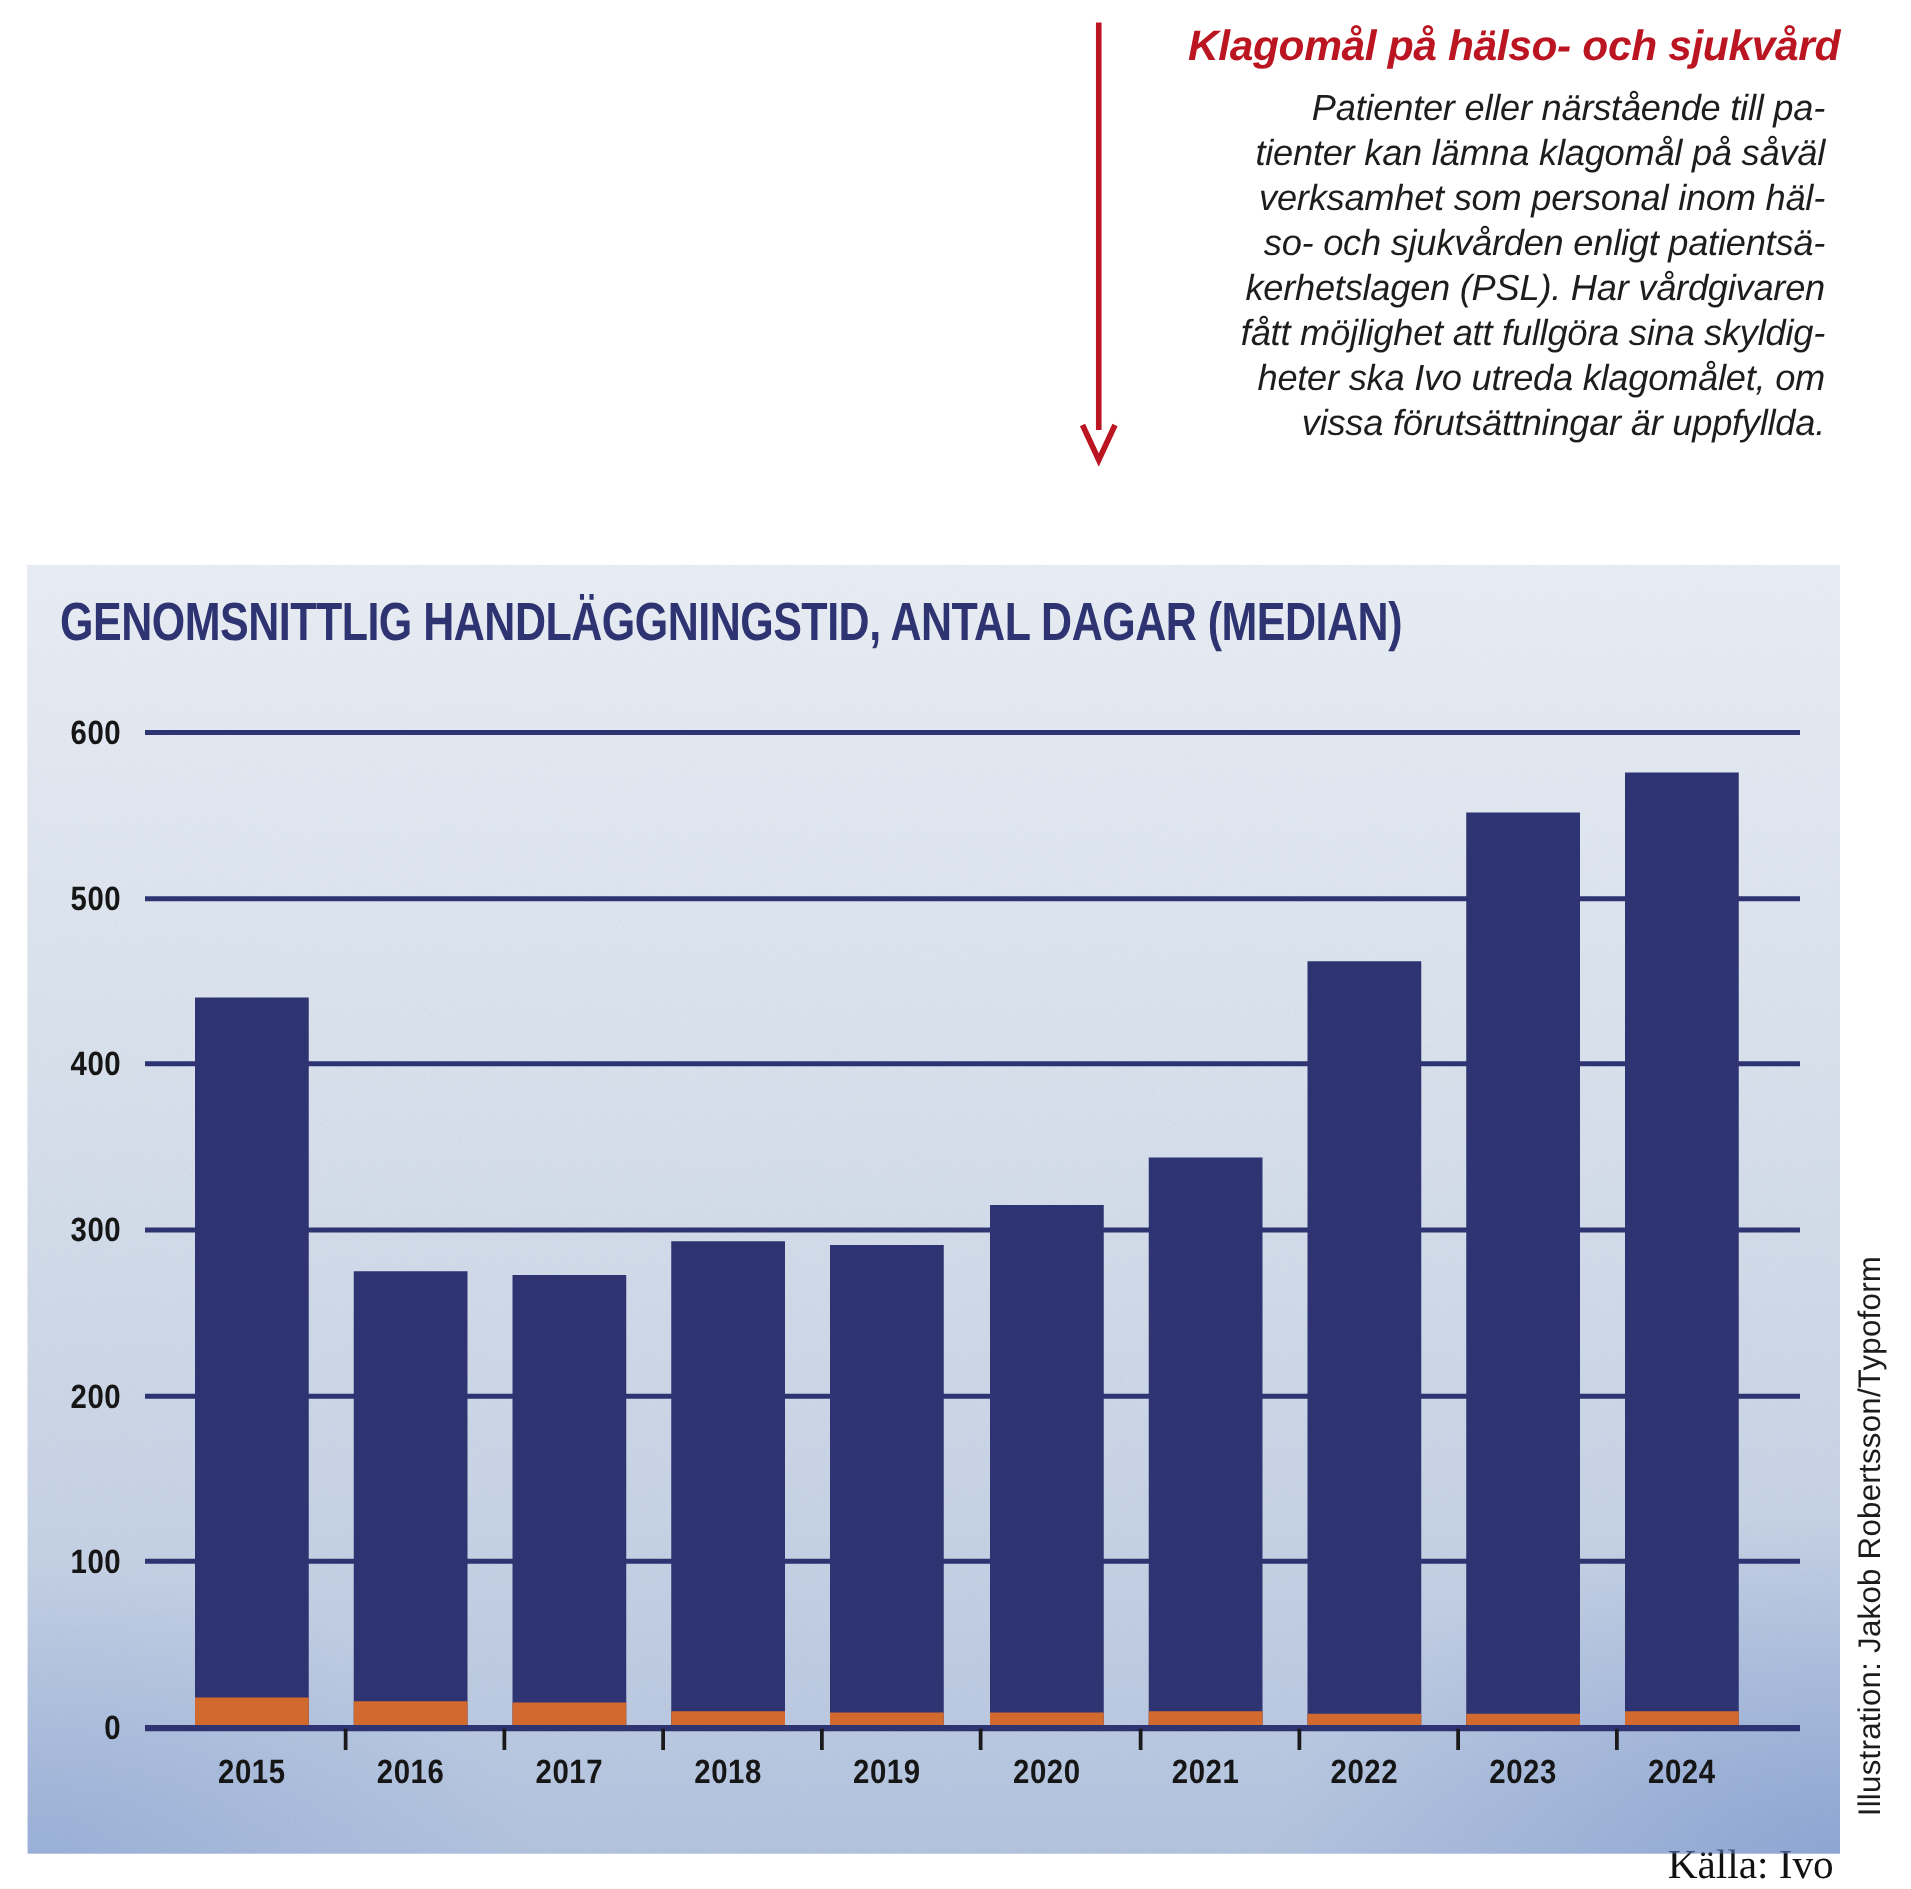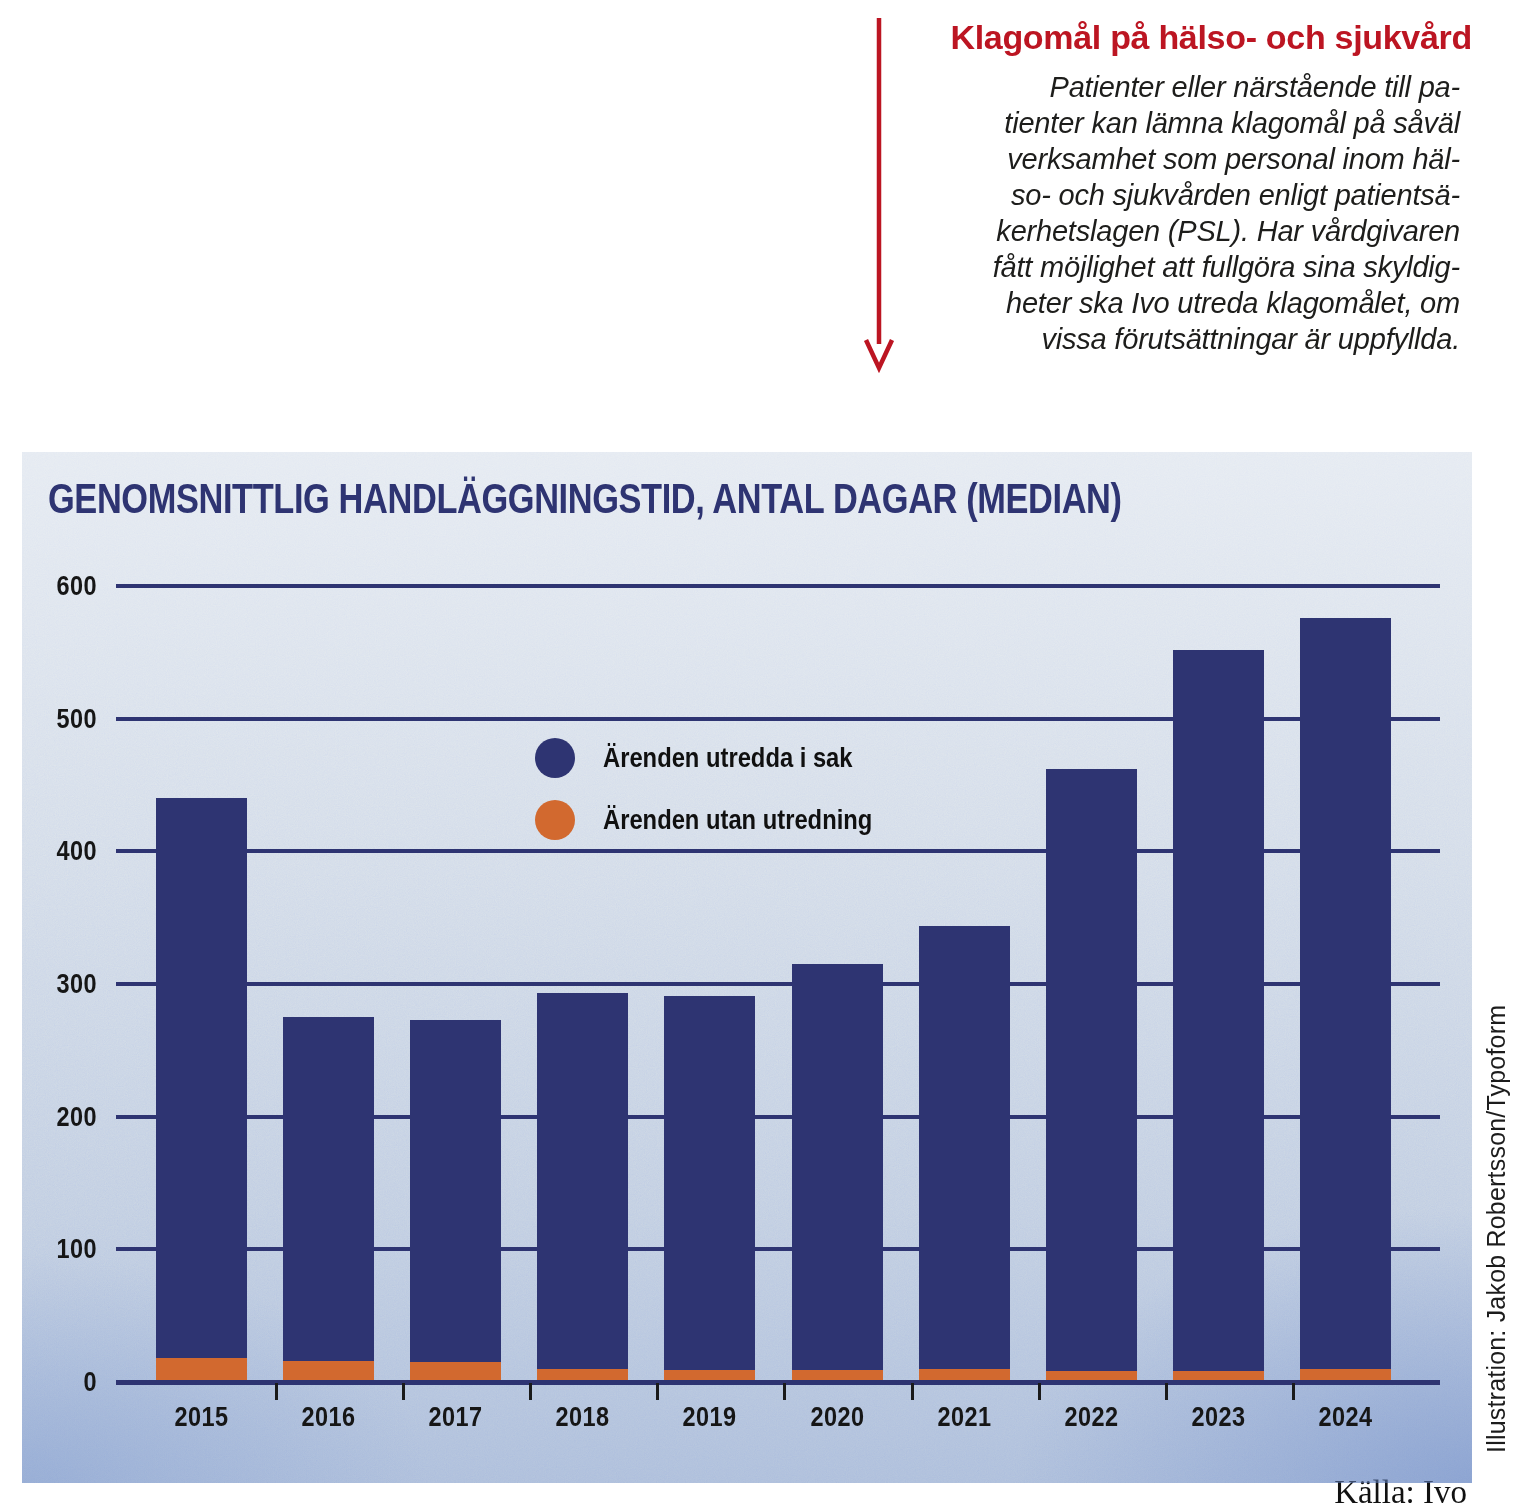--- a/index.html
+++ b/index.html
@@ -3,21 +3,21 @@
 <meta charset="utf-8">
 <style>
   html,body{margin:0;padding:0;background:#ffffff;}
   .page{position:relative;width:1529px;height:1511px;background:#ffffff;overflow:hidden;
         font-family:"Liberation Sans",sans-serif;}
 
   
   .intro-arrow{position:absolute;left:862px;top:14px;}
   .intro{position:absolute;left:878px;top:18px;width:594px;text-align:right;}
   .intro-title{margin:0 0 10px 0;font-size:34px;font-weight:bold;color:#bc1522;
-               letter-spacing:-0.3px;}
+               letter-spacing:-0.3px;font-style:italic;}
   .intro-body{margin:12px;font-size:29px;line-height:36px;font-style:italic;color:#1d1d1b;
               white-space:pre-line;letter-spacing:-0.2px;}
 
   
   .panel{position:absolute;left:22px;top:452px;width:1450px;height:1031px;
          background:#d3dce6;overflow:hidden;}
   .grain{position:absolute;left:0;top:0;width:100%;height:100%;opacity:0.55;z-index:0;}
   .panel-tint{position:absolute;left:0;top:0;right:0;bottom:0;z-index:1;
       background:
         radial-gradient(45% 38% at 100% 100%, rgba(88,122,194,0.40), rgba(88,122,194,0) 70%),
@@ -132,28 +132,18 @@
         <div style="left: 379.8px; top: 931px; width: 3px; height: 17px; background: rgb(26, 26, 26); z-index: 4;"></div>
         <div style="left: 507px; top: 931px; width: 3px; height: 17px; background: rgb(26, 26, 26); z-index: 4;"></div>
         <div style="left: 634.2px; top: 931px; width: 3px; height: 17px; background: rgb(26, 26, 26); z-index: 4;"></div>
         <div style="left: 761.4px; top: 931px; width: 3px; height: 17px; background: rgb(26, 26, 26); z-index: 4;"></div>
         <div style="left: 888.6px; top: 931px; width: 3px; height: 17px; background: rgb(26, 26, 26); z-index: 4;"></div>
         <div style="left: 1015.8px; top: 931px; width: 3px; height: 17px; background: rgb(26, 26, 26); z-index: 4;"></div>
         <div style="left: 1143px; top: 931px; width: 3px; height: 17px; background: rgb(26, 26, 26); z-index: 4;"></div>
         <div style="left: 1270.2px; top: 931px; width: 3px; height: 17px; background: rgb(26, 26, 26); z-index: 4;"></div>
       </div>
 
-    <div class="legend">
-      <div class="legend-row">
-        <span class="legend-dot" style="background: rgb(46, 52, 114);"></span>
-        <span class="legend-label">Ärenden utredda i sak</span>
-      </div>
-      <div class="legend-row">
-        <span class="legend-dot" style="background: rgb(210, 105, 47);"></span>
-        <span class="legend-label">Ärenden utan utredning</span>
-      </div>
-    </div>
   </div>
 
   <div class="credit-vert">Illustration: Jakob Robertsson/Typoform</div>
   <div class="source">Källa: Ivo</div>
 
 </div>
 
 </body></html>

